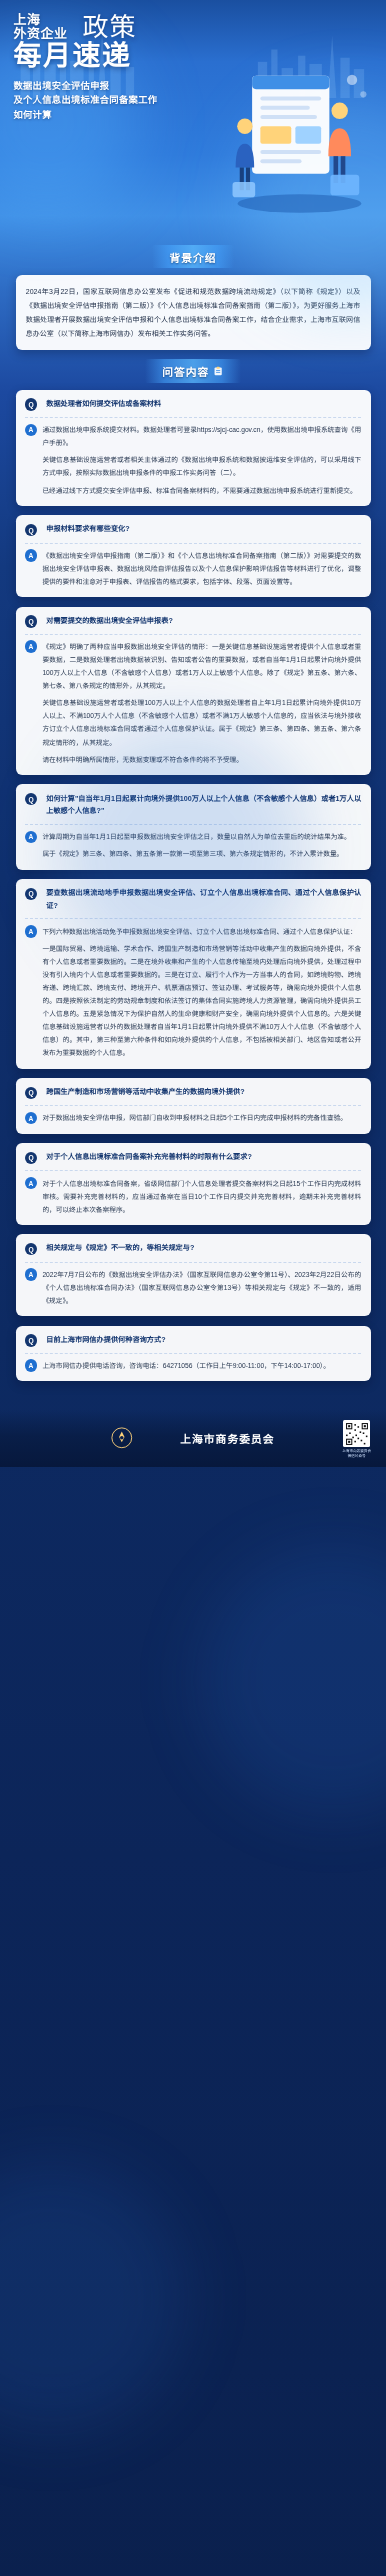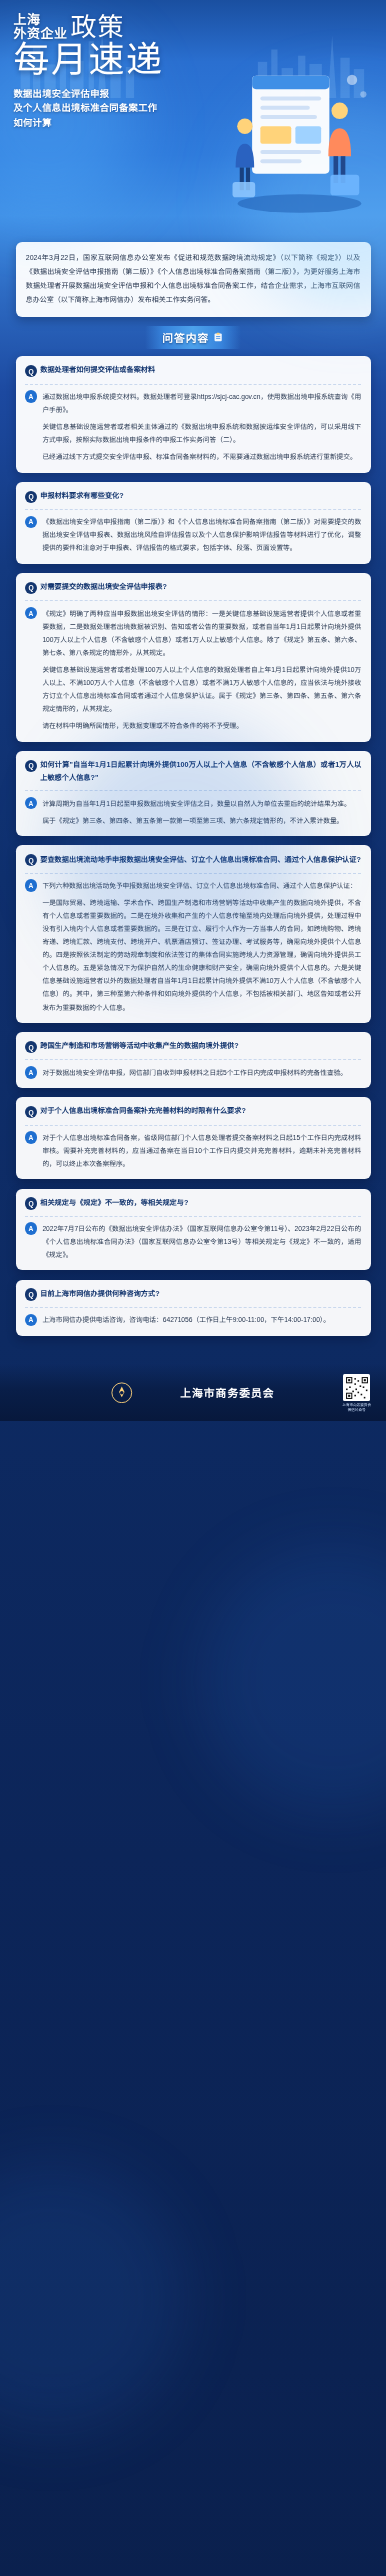--- a/index.html
+++ b/index.html
@@ -58,21 +58,21 @@
     opacity: 0.55;
   }
   .title-block {
     position: relative;
     padding: 13.4px 0 0 13.4px;
     z-index: 5;
   }
   .brand-line1 {
     display: flex;
     align-items: flex-end;
-    gap: 3px;
+    gap: 15px;
   }
   .brand-cn {
     color: #ffffff;
     font-size: 13px;
     font-weight: bold;
     letter-spacing: 0.5px;
     line-height: 1.05;
     text-shadow: 0 1px 3.1px rgba(0,0,0,0.35);
   }
   .brand-cn small {
@@ -83,22 +83,22 @@
     color: #ffffff;
     font-size: 26px;
     font-weight: normal;
     letter-spacing: 1px;
     line-height: 0.98;
     text-shadow: 0 1.5px 5.2px rgba(0,20,60,0.45);
   }
   .brand-big2 {
     margin-top: 1px;
     color: #ffffff;
-    font-size: 36px;
-    font-weight: normal;
+    font-size: 28px;
+    font-weight: bold;
     letter-spacing: 1.5px;
     line-height: 1;
     text-shadow: 0 1.5px 5.2px rgba(0,20,60,0.45);
   }
   .subtitle {
     margin-top: 9.3px;
     color: #ffffff;
     font-size: 9.3px;
     font-weight: bold;
     line-height: 1.55;
@@ -163,21 +163,21 @@
     background: rgba(255,255,255,0.96);
     border-radius: 6.2px;
     box-shadow: 0 3.1px 9.3px rgba(0,10,40,0.28);
     padding: 8.2px 9.3px 9.3px;
     margin-bottom: 9.3px;
     box-sizing: border-box;
   }
   .q-row {
     display: flex;
     align-items: flex-start;
-    gap: 3px;
+    gap: 9px;
     padding-bottom: 6.2px;
     margin-bottom: 5.2px;
     border-bottom: 0.5px dashed #c9d8ee;
   }
   .badge {
     flex: 0 0 auto;
     width: 12.4px; height: 12.4px;
     border-radius: 50%;
     display: flex; align-items: center; justify-content: center;
     font-size: 6.7px; font-weight: bold;
@@ -328,20 +328,25 @@
       <rect x="216" y="208" width="9" height="52" fill="#21488c"></rect>
       <rect x="230" y="208" width="9" height="52" fill="#21488c"></rect>
 
       <rect x="210" y="244" width="56" height="40" rx="6" fill="#6fb6ff" opacity="0.9"></rect>
       <rect x="20" y="258" width="44" height="30" rx="6" fill="#8fc8ff" opacity="0.85"></rect>
       <circle cx="252" cy="60" r="10" fill="#ffffff" opacity="0.5"></circle>
       <circle cx="274" cy="88" r="6" fill="#ffffff" opacity="0.35"></circle>
     </svg>
   </div>
 
+  <div class="section-head">
+    <div class="bar">
+      <span class="txt">背景介绍</span>
+    </div>
+  </div>
 
   <div class="card">
     <div class="intro-text">2024年3月22日，国家互联网信息办公室发布《促进和规范数据跨境流动规定》（以下简称《规定》）以及《数据出境安全评估申报指南（第二版）》《个人信息出境标准合同备案指南（第二版）》，为更好服务上海市数据处理者开展数据出境安全评估申报和个人信息出境标准合同备案工作，结合企业需求，上海市互联网信息办公室（以下简称上海市网信办）发布相关工作实务问答。</div>
   </div>
 
   <div class="section-head">
     <div class="bar">
       <span class="txt">问答内容</span>
       <svg width="10.3" height="10.3" viewBox="0 0 20 20">
         <rect x="3" y="3" width="14" height="15" rx="2" fill="#ffffff" opacity="0.92"></rect>

